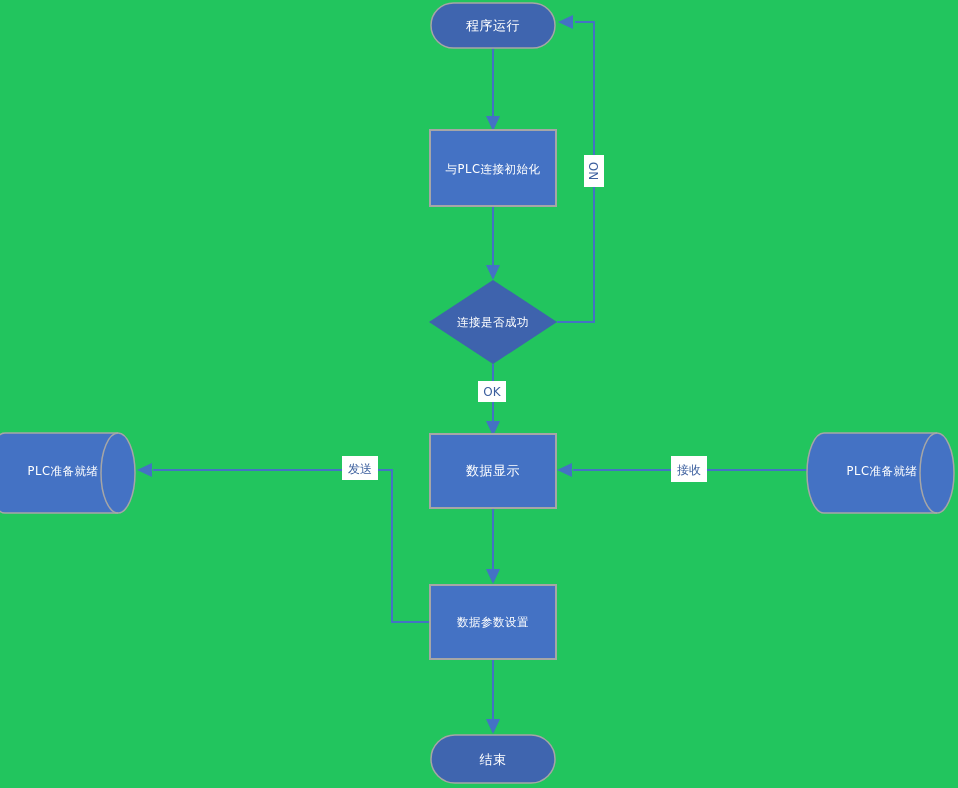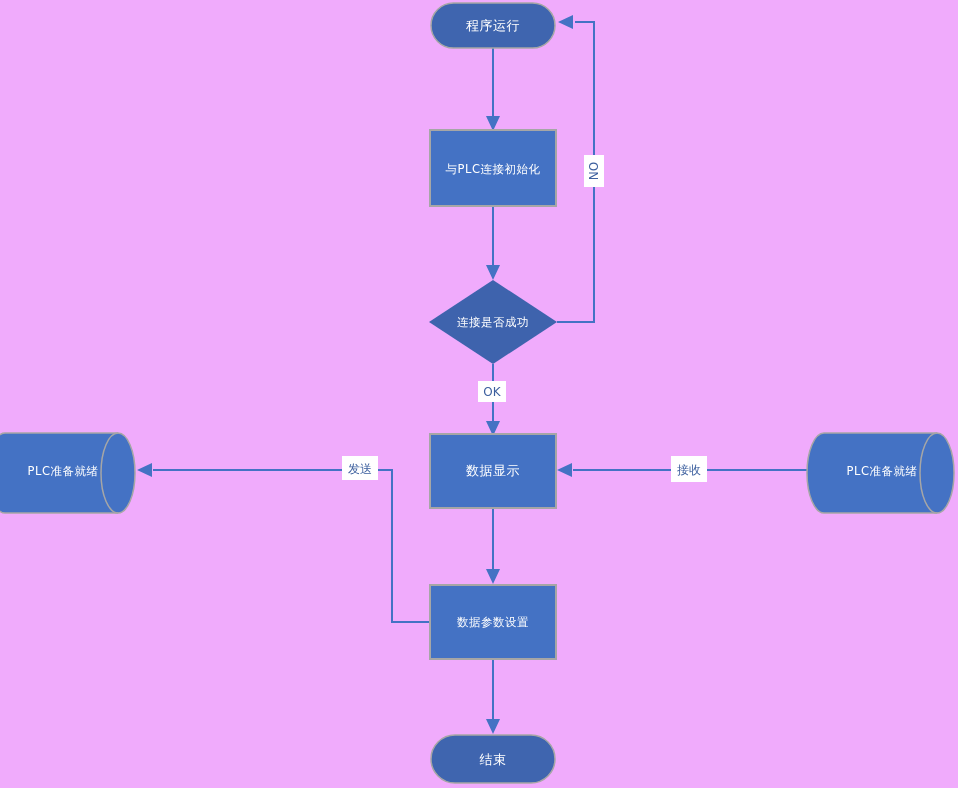--- a/index.html
+++ b/index.html
@@ -7,21 +7,21 @@
     padding: 0;
     background: #000000;
   }
   body {
     font-family: "DejaVu Sans", "Liberation Sans", sans-serif;
   }
   #canvas {
     position: relative;
     width: 958px;
     height: 788px;
-    background: #f0abfc;
+    background: #22c55e;
     overflow: hidden;
     text-align: right;
   }
   svg#diagram {
     position: absolute;
     left: 0;
     top: 0;
     width: 958px;
     height: 788px;
   }

